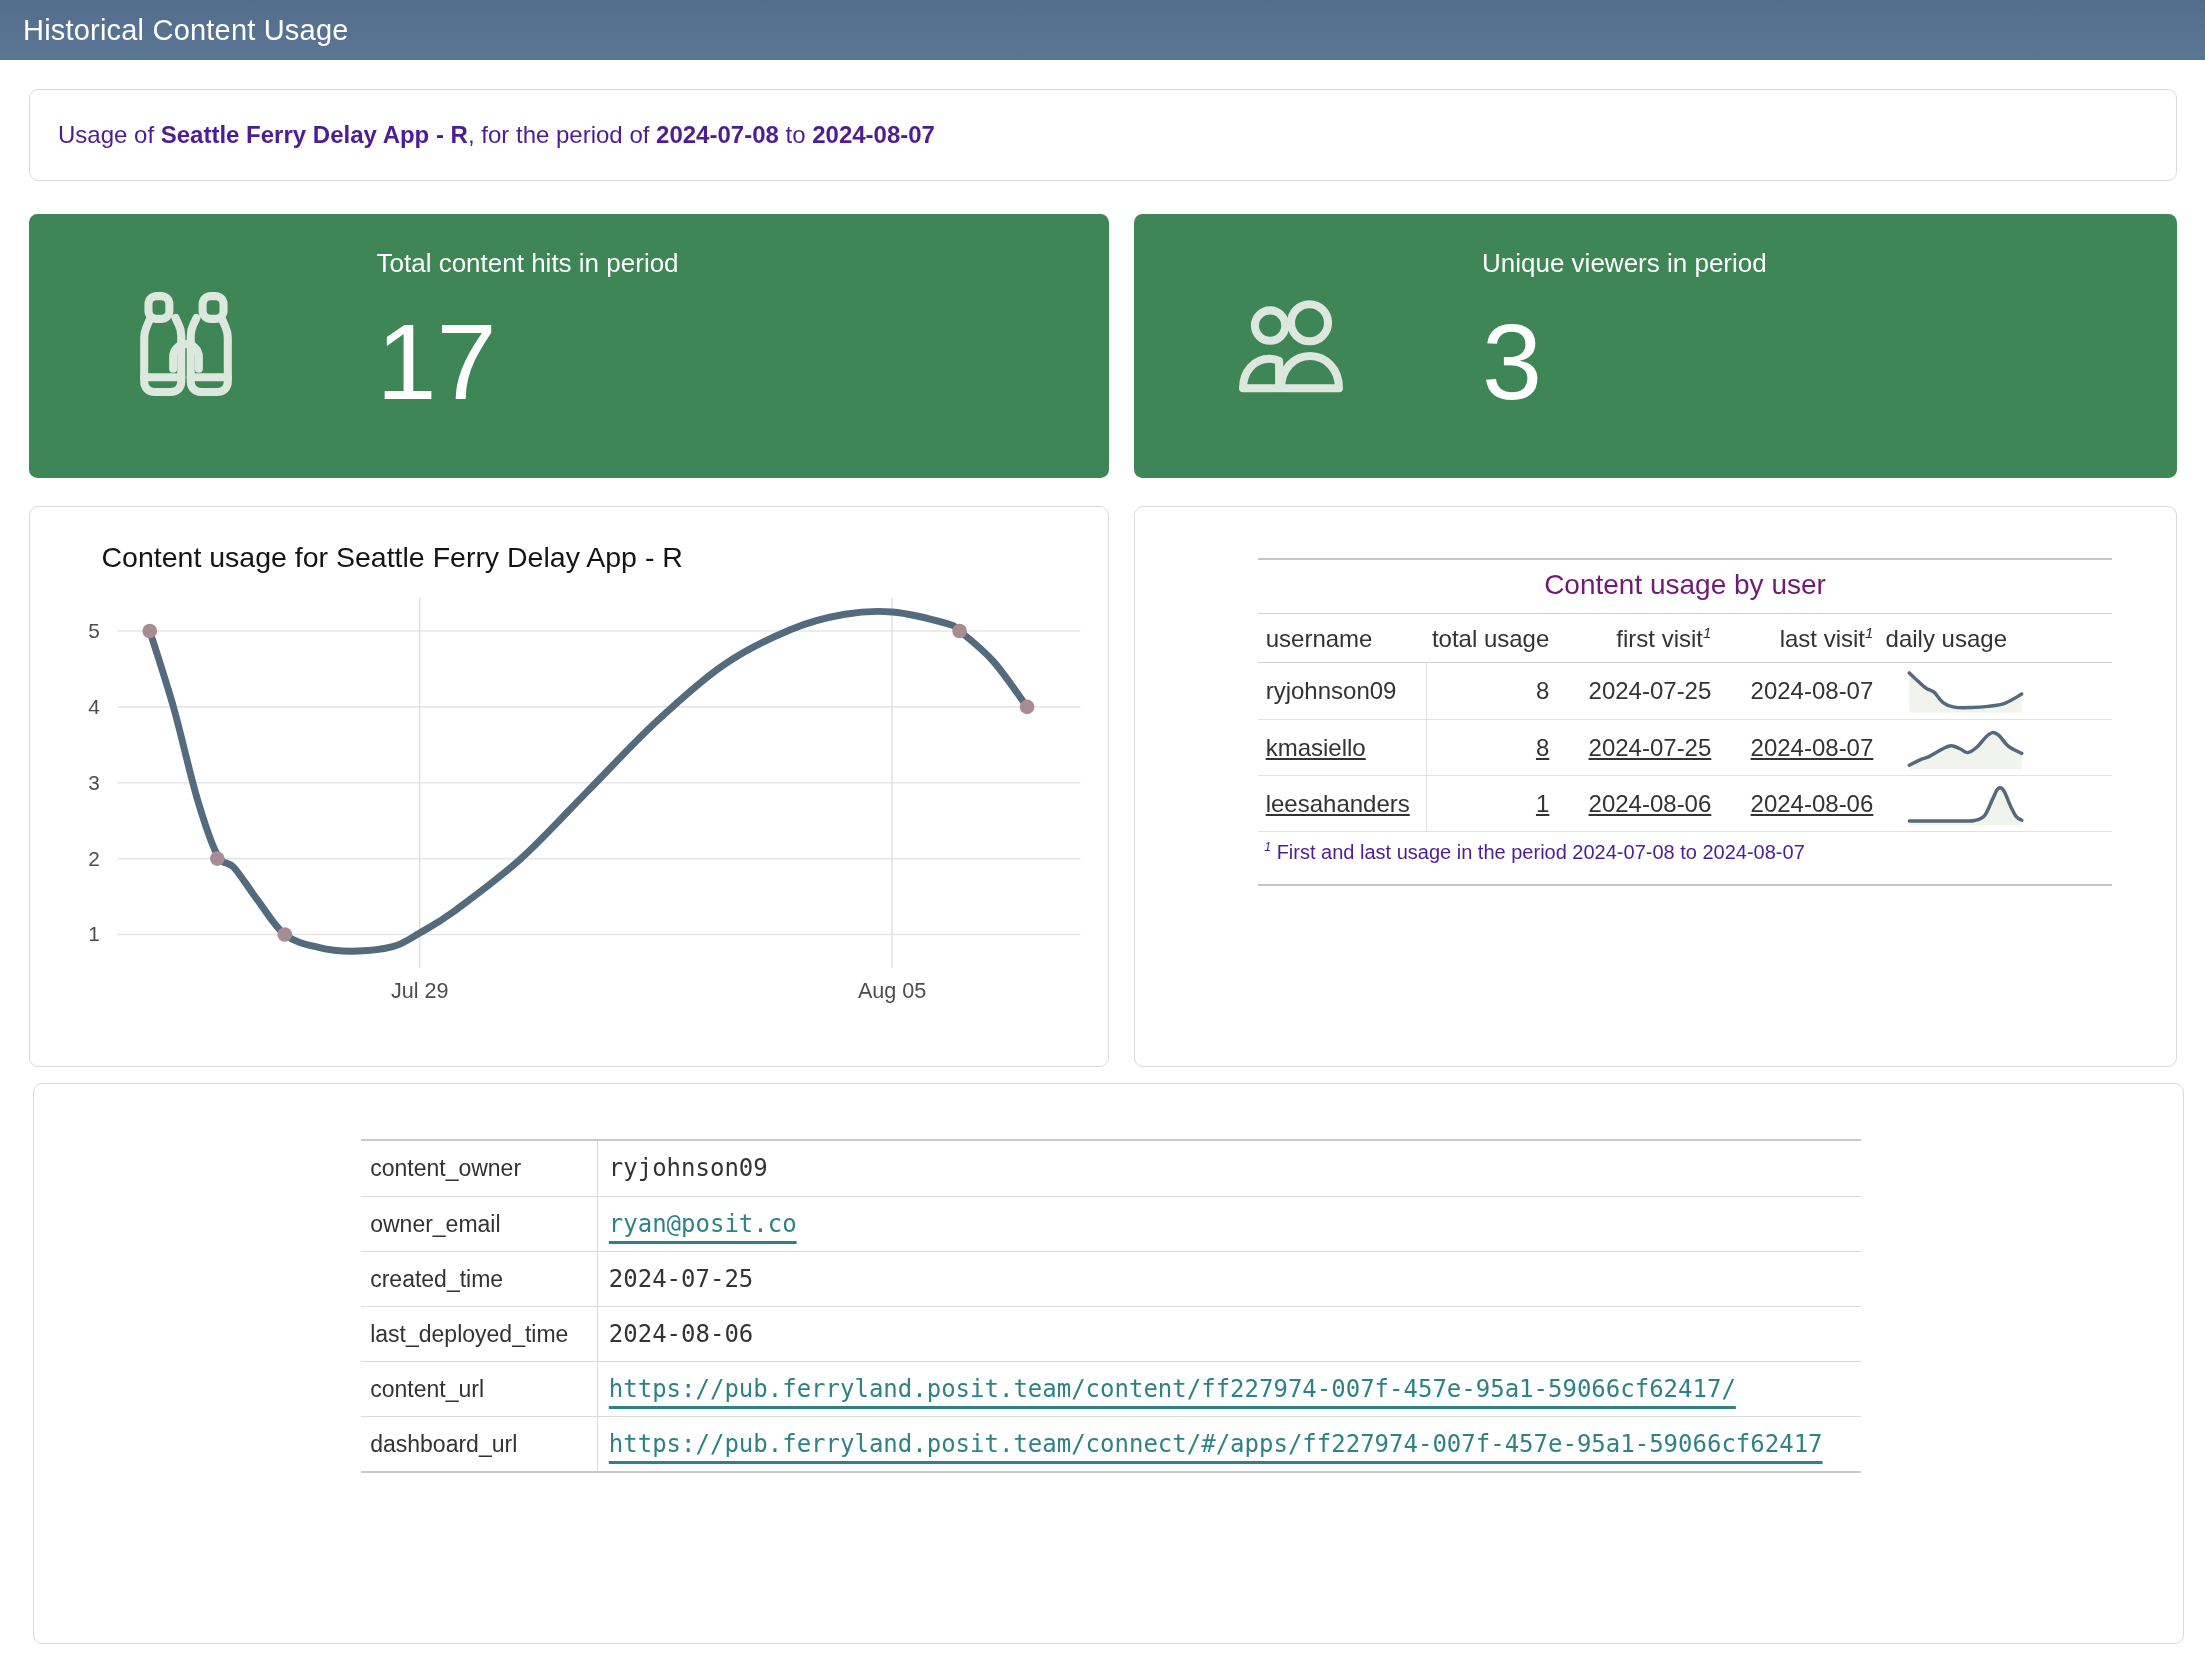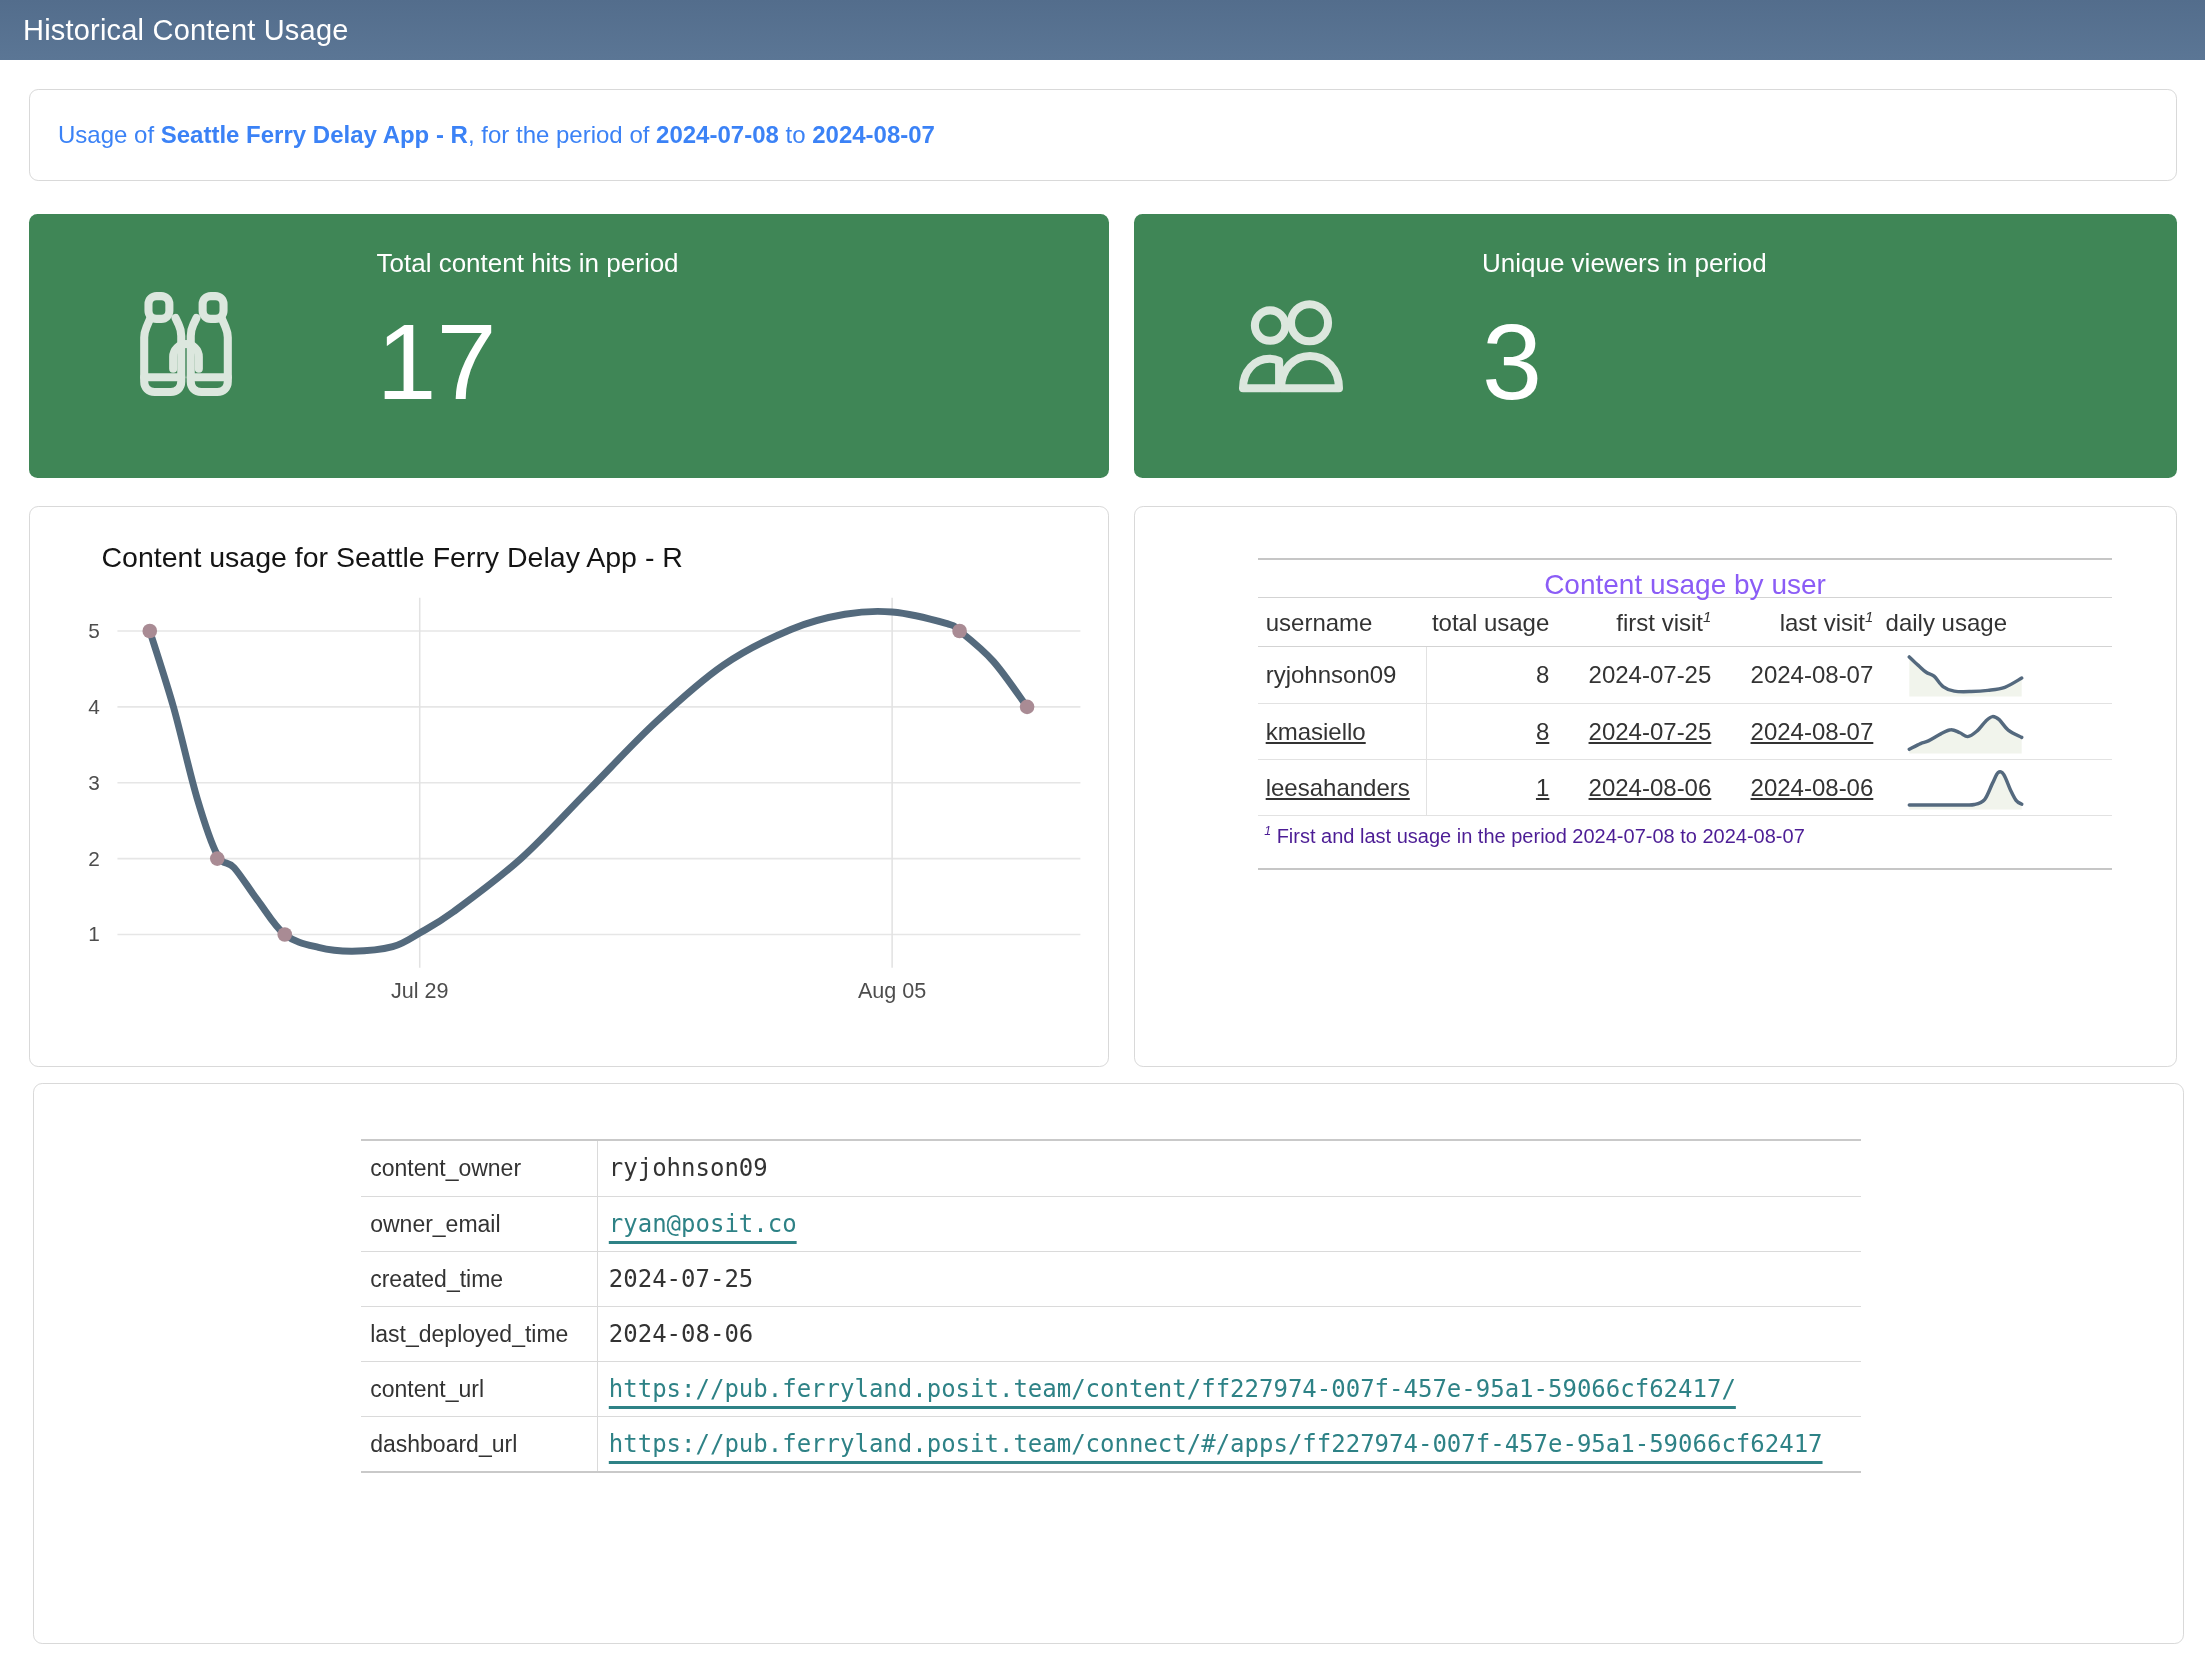--- a/index.html
+++ b/index.html
@@ -8,43 +8,43 @@
   .page { position:relative; width:2205px; height:1654px; background:#fff; overflow:hidden; }
 
   
   .app-header { position:absolute; left:0; top:0; width:2205px; height:60px;
     background:linear-gradient(180deg,#536d8c 0%,#5b7695 100%); display:flex; align-items:center; }
   .app-header .title { color:#fff; font-size:29px; font-weight:500; padding-left:23px; letter-spacing:0.2px; }
 
   
   .card { position:absolute; background:#fff; border:0.8px solid #d9d9d9; border-radius:9.2px; }
   .usage-card { left:28.5px; top:89px; width:2148px; height:92px; display:flex; align-items:center; padding-left:28.5px; }
-  .usage-card .line { font-size:24px; color:#3b82f6; }
+  .usage-card .line { font-size:24px; color:#4c1d95; }
   .usage-card b { font-weight:700; }
 
   
   .value-box { position:absolute; background:#3f8656; border-radius:8.5px; color:#fff; }
   .vb-left  { left:28.5px;  top:214px; width:1080px; height:264px; }
   .vb-right { left:1134px; top:214px; width:1043px; height:264px;text-align:center; }
   .vb-icon { position:absolute; left:100px; top:69px; width:114px; height:125px; color:#dce7de; }
   .vb-icon svg { width:100%; height:100%; }
   .vb-title { position:absolute; left:348px; top:34px; font-size:26px; font-weight:400; }
   .vb-value { position:absolute; left:348px; top:94px; font-size:108px; font-weight:500; line-height:1; }
 
   .chart-card { left:28.5px; top:506px; width:1080px; height:561px; }
   .table-card { left:1134px; top:506px; width:1043px; height:561px; }
   .bottom-card { left:33px; top:1083px; width:2151px; height:561px; }
 
   .chart-title { position:absolute; left:72px; top:34px; font-size:28.5px; color:#141414; }
   #main-chart { position:absolute; left:41px; top:87px; }
 
   
   .ut { position:absolute; left:123px; top:51px; width:854px; font-size:24px; color:#333; }
-  .ut-heading { border-top:2.3px solid #c6c6c6; border-bottom:1.5px solid #d3d3d3; height:40px;
-    line-height:49px; text-align:center; font-size:28px; color:#8b5cf6; }
+  .ut-heading { border-top:2.3px solid #c6c6c6; border-bottom:1.5px solid #d3d3d3; height:56px;
+    line-height:49px; text-align:center; font-size:28px; color:#701a75; }
   .ut-headrow, .ut-row { display:grid; grid-template-columns:168px 131px 162px 162px 231px; }
   .ut-headrow { height:49px; line-height:49px; border-bottom:1.5px solid #d3d3d3; }
   .ut-row { height:56px; line-height:56px; }
   .ut-row + .ut-row { border-top:1.5px solid #e2e2e2;text-decoration:underline; }
   .ut-cell { overflow:hidden; white-space:nowrap; }
   .c-user { padding-left:7.7px; text-align:left; }
   .c-total { padding-right:7.7px; text-align:right; }
   .c-first, .c-last { padding-right:7.7px; text-align:right; }
   .c-daily { padding-left:4.6px; text-align:left; }
   .ut-body .c-total, .ut-body .c-first, .ut-body .c-last, .ut-body .c-daily { border-left:1.5px solid #e2e2e2; }

